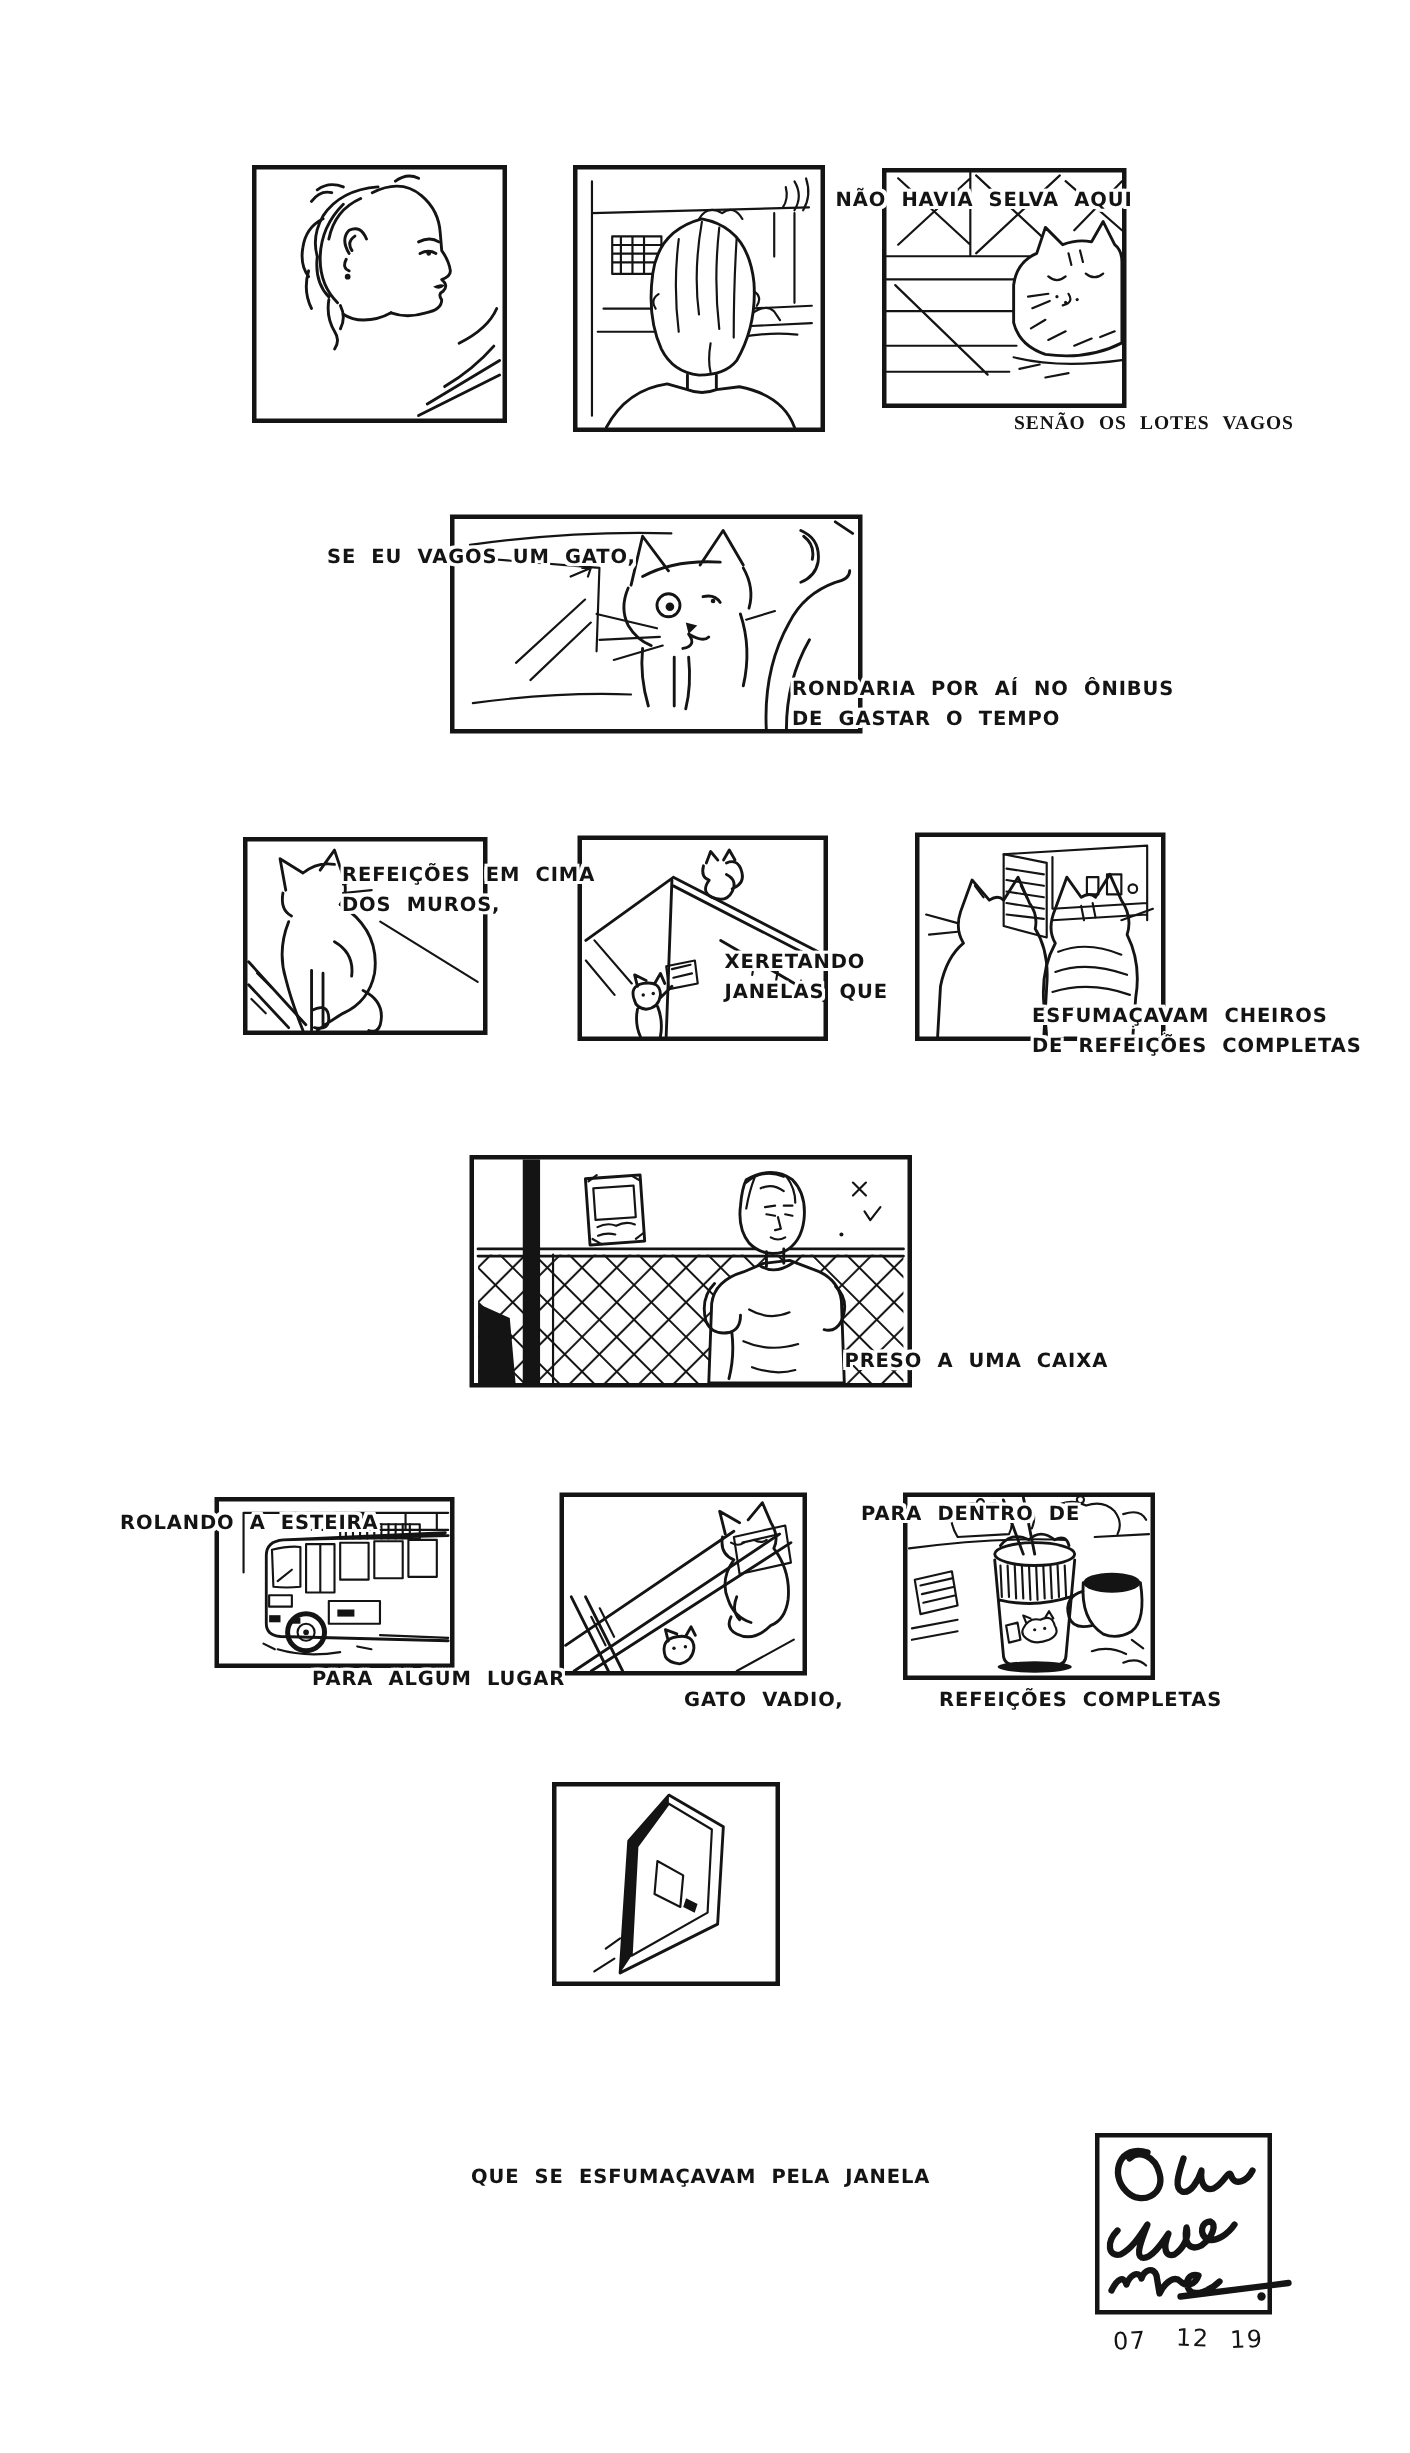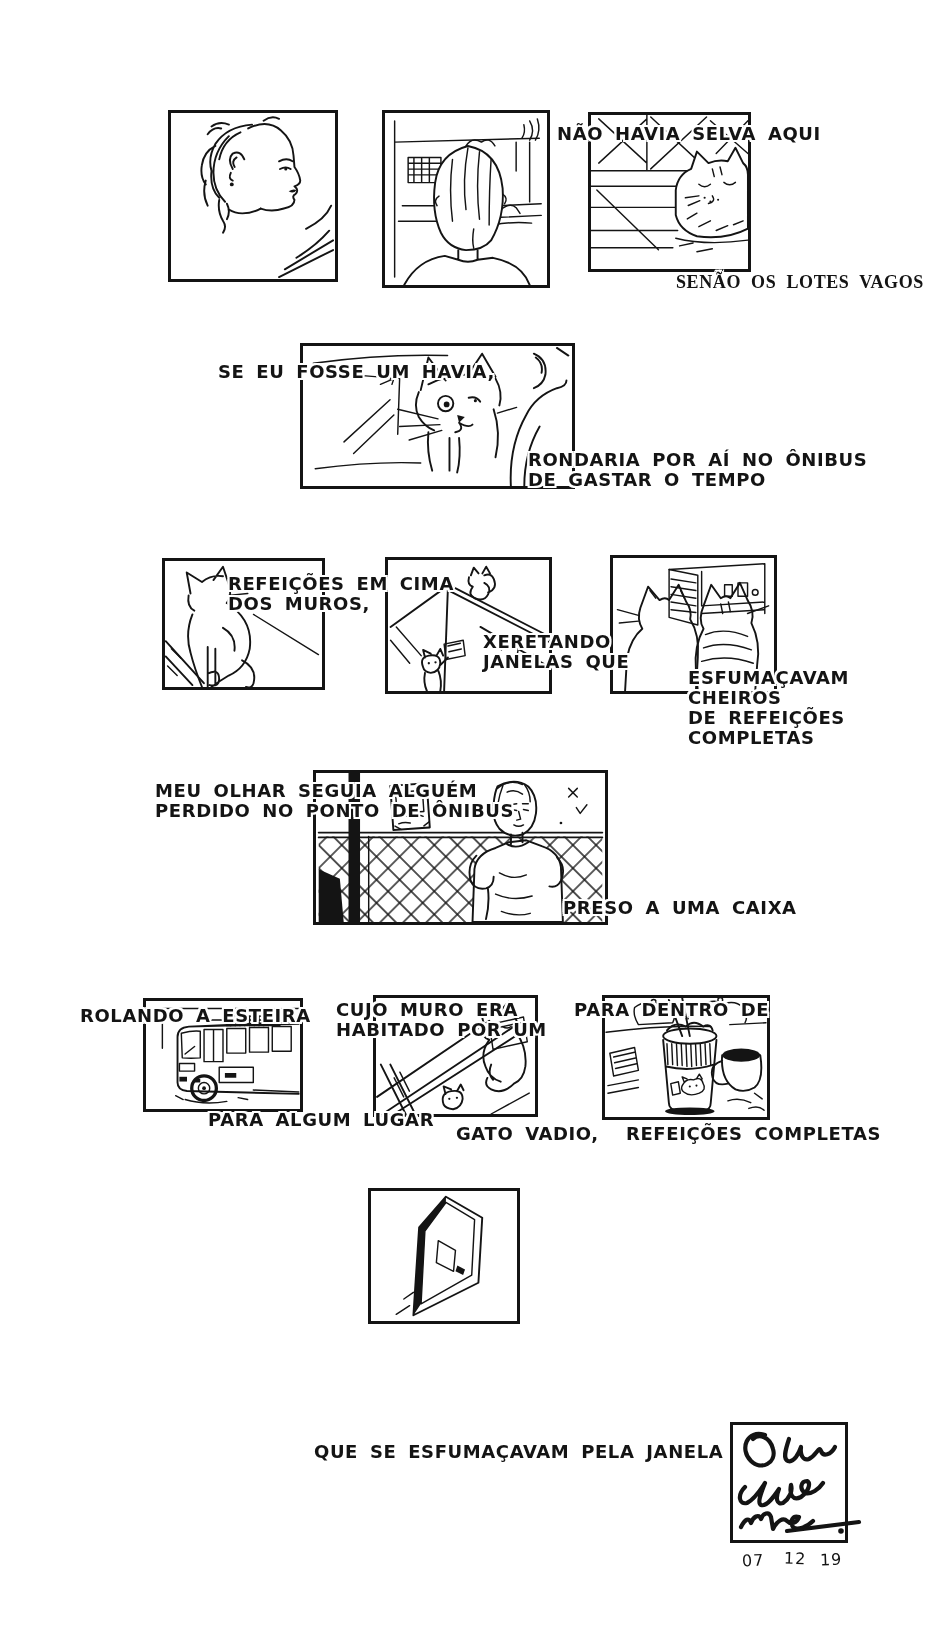--- a/index.html
+++ b/index.html
@@ -4,21 +4,21 @@
 <style>
   html,body{margin:0;padding:0;background:#fff;}
   .page{position:relative;width:940px;height:1635px;background:var(--paper,#fff);
         font-family:"DejaVu Sans",sans-serif;color:var(--ink,#111);overflow:hidden;}
   .panel{position:absolute;border:3px solid var(--ink,#111);background:#fff;box-sizing:border-box;}
   .panel svg{display:block;width:100%;height:100%;overflow:visible;}
   .sk{fill:none;stroke:var(--ink,#111);stroke-width:2;stroke-linecap:round;stroke-linejoin:round;}
   .sk15{fill:none;stroke:var(--ink,#111);stroke-width:1.5;stroke-linecap:round;stroke-linejoin:round;}
   .fill{fill:var(--ink,#111);stroke:none;}
   .wfill{fill:#fff;stroke:var(--ink,#111);stroke-width:2;stroke-linejoin:round;}
-  .cap{position:absolute;font-weight:700;font-size:18px;line-height:20px;letter-spacing:.6px;
+  .cap{position:absolute;font-weight:700;font-size:13px;line-height:20px;letter-spacing:.6px;
        word-spacing:5px;white-space:pre-line;color:var(--ink,#111);
        text-shadow:2px 0 0 #fff,-2px 0 0 #fff,0 2px 0 #fff,0 -2px 0 #fff,
                    2px 2px 0 #fff,-2px 2px 0 #fff,2px -2px 0 #fff,-2px -2px 0 #fff;}
   .sig-box{position:absolute;border:3px solid var(--ink,#111);box-sizing:border-box;background:#fff;}
   .sig-box svg{display:block;width:100%;height:100%;overflow:visible;}
   .date-digit{position:absolute;font-size:16px;font-weight:400;letter-spacing:1px;color:var(--ink,#111);}
 </style>
 </head>
 <body>
 
@@ -204,36 +204,32 @@
       <path class="sk15" d="M78,12 L108,30 L105,88 L52,118 L56,42 Z"></path>
       <path class="fill" d="M78,6 L50,38 L44,130 L52,118 L56,42 L78,12 Z"></path>
       <path class="sk15" d="M70,52 L88,62 L86,84 L68,75 Z"></path>
       <path class="fill" d="M90,78 l8,4 l-2,6 l-8,-4 z"></path>
       <path class="sk15" d="M40,120 l-14,9 M44,106 l-10,7"></path>
     </svg>
   </div>
 
   <div class="cap" style="left:557px;top:124px;">NÃO HAVIA SELVA AQUI</div>
   <div class="cap" style="left:676px;top:272px;font-family:Liberation Serif, serif;">SENÃO OS LOTES VAGOS</div>
-  <div class="cap" style="left:218px;top:362px;">SE EU FOSSE UM HAVIA,</div>
+  <div class="cap" style="left:218px;top:362px;">SE EU VAGOS UM GATO,</div>
   <div class="cap" style="left:528px;top:450px;">RONDARIA POR AÍ NO ÔNIBUS
 DE GASTAR O TEMPO</div>
   <div class="cap" style="left:228px;top:574px;">REFEIÇÕES EM CIMA
 DOS MUROS,</div>
   <div class="cap" style="left:483px;top:632px;">XERETANDO
 JANELAS QUE</div>
   <div class="cap" style="left:688px;top:668px;">ESFUMAÇAVAM CHEIROS
 DE REFEIÇÕES COMPLETAS</div>
-  <div class="cap" style="left:155px;top:781px;">MEU OLHAR SEGUIA ALGUÉM
-PERDIDO NO PONTO DE ÔNIBUS</div>
   <div class="cap" style="left:563px;top:898px;">PRESO A UMA CAIXA</div>
   <div class="cap" style="left:54px;top:1006px;margin-left:26px;">ROLANDO A ESTEIRA</div>
   <div class="cap" style="left:208px;top:1110px;">PARA ALGUM LUGAR</div>
-  <div class="cap" style="left:336px;top:1000px;">CUJO MURO ERA
-HABITADO POR UM</div>
   <div class="cap" style="left:456px;top:1124px;">GATO VADIO,</div>
   <div class="cap" style="left:574px;top:1000px;">PARA DENTRO DE</div>
   <div class="cap" style="left:626px;top:1124px;">REFEIÇÕES COMPLETAS</div>
   <div class="cap" style="left:314px;top:1402px;margin-top:40px;">QUE SE ESFUMAÇAVAM PELA JANELA</div>
 
   <div class="sig-box" style="left:730px;top:1422px;width:118px;height:121px;" aria-label="sur chel met.">
     <svg viewBox="0 0 112 115">
       <g fill="none" stroke="#141414" stroke-width="4.2" stroke-linecap="round" stroke-linejoin="round">
         <path d="M32,10 C14,4 6,24 18,36 C28,46 44,38 40,24 C37,12 26,8 20,14"></path>
         <path d="M56,14 C52,26 50,34 55,36 C61,38 66,28 68,22 C67,30 70,36 76,34 C84,30 86,20 88,26 C90,32 98,30 102,22"></path>

